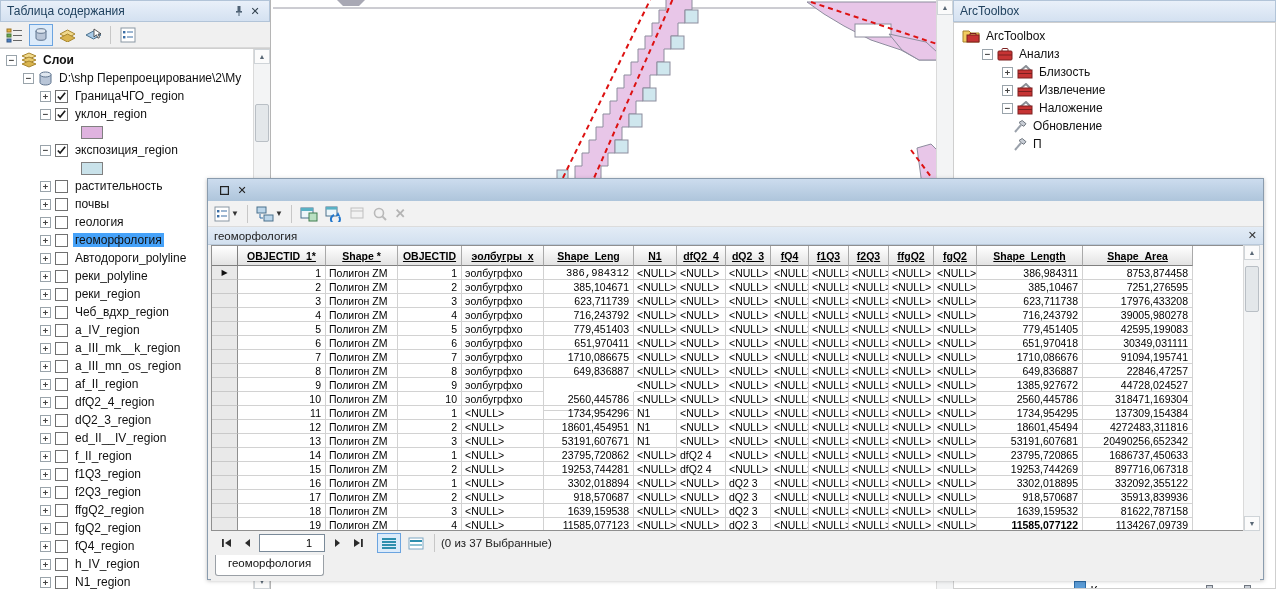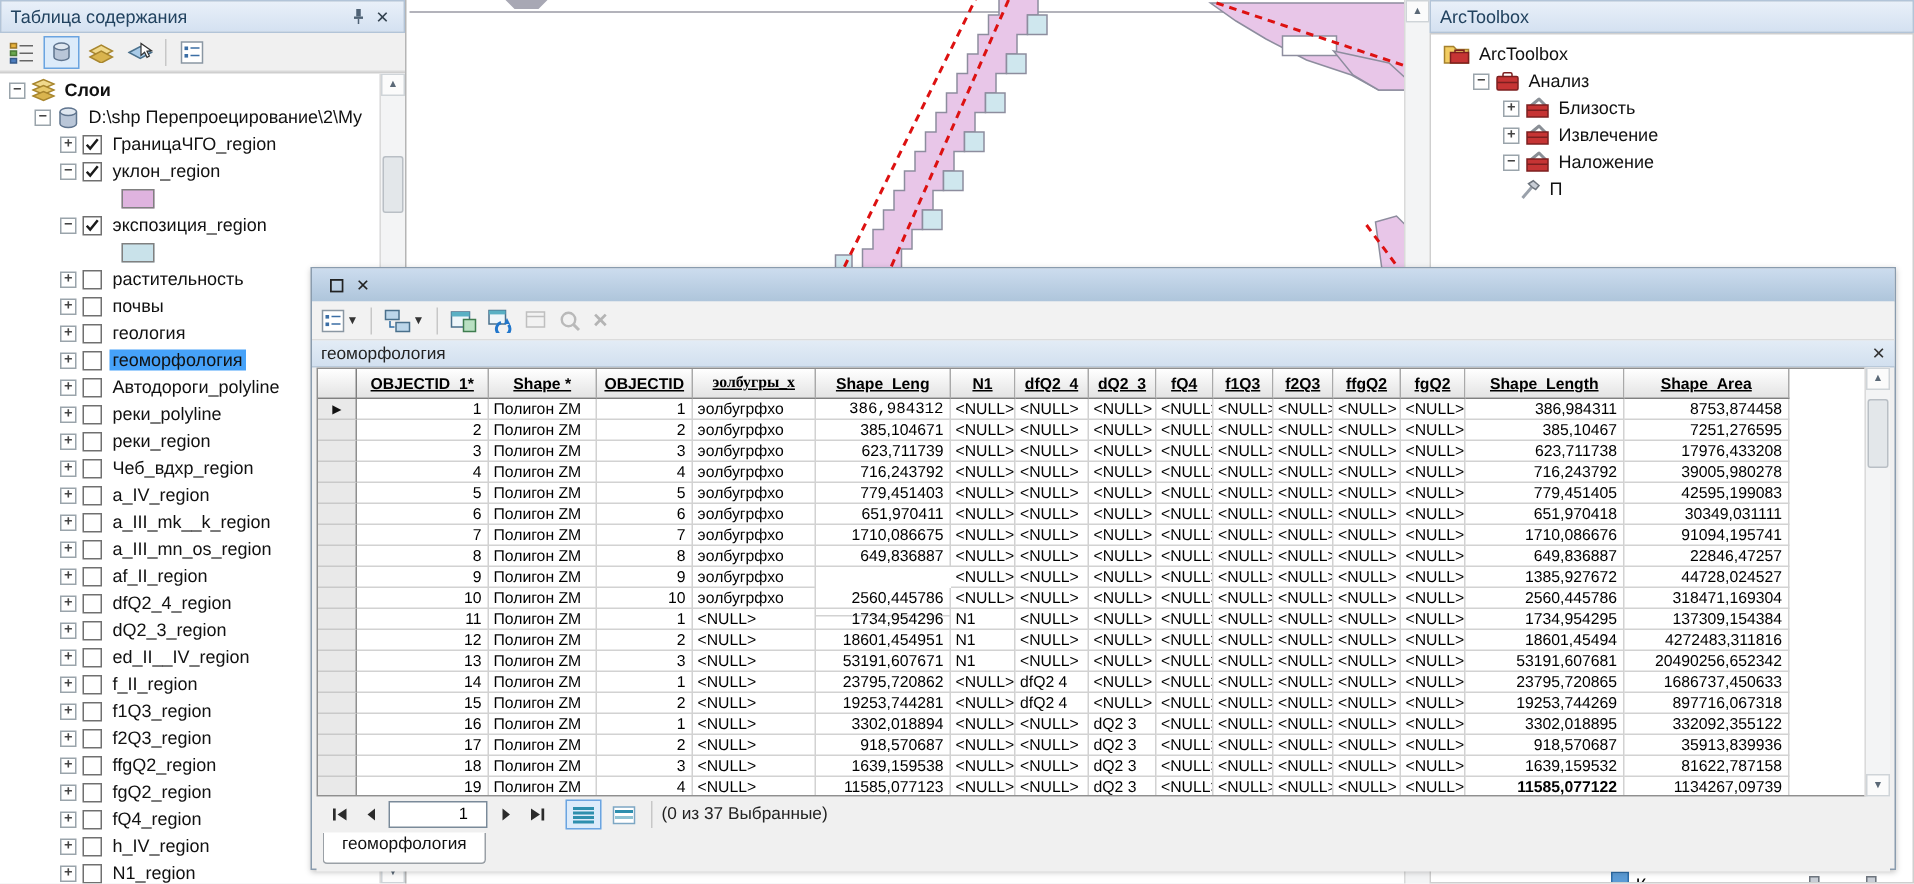--- a/index.html
+++ b/index.html
@@ -434,20 +434,29 @@
           </span>
           <span class="lbl">Наложение</span>
         </div>
         <div class="tree-row" style="padding-left: 58px;">
           <span class="ticon">
             <svg width="15" height="14" viewBox="0 0 15 14">
               <line x1="3" y1="13" x2="9" y2="6" stroke="#9aa1ab" stroke-width="2"></line>
               <path d="M7,3.5 l3.2,-2 l3.8,3.2 l-2.2,2.6 l-2.3,-1.4 z" fill="#c9ced6" stroke="#6f767f"></path>
             </svg>
           </span>
+          <span class="lbl">Обновление</span>
+        </div>
+        <div class="tree-row" style="padding-left: 58px;">
+          <span class="ticon">
+            <svg width="15" height="14" viewBox="0 0 15 14">
+              <line x1="3" y1="13" x2="9" y2="6" stroke="#9aa1ab" stroke-width="2"></line>
+              <path d="M7,3.5 l3.2,-2 l3.8,3.2 l-2.2,2.6 l-2.3,-1.4 z" fill="#c9ced6" stroke="#6f767f"></path>
+            </svg>
+          </span>
           <span class="lbl">П</span>
         </div>
       </div>
 
     <div class="frag" style="left:120px; width:180px;">
       <span style="display:inline-block;width:12px;height:12px;background:#5b9bd5;border:1px solid #2d6da8;vertical-align:top;"></span>
       <span style="font-size:12px;">К</span>
     </div>
     <div class="frag" style="left:252px; width:8px;">
       <span style="display:inline-block;width:7px;height:10px;background:#c9ced6;border:1px solid #6f767f;"></span>
@@ -523,21 +532,21 @@
     <span>геоморфология</span>
     <span class="x">✕</span>
   </div>
 
   <div id="grid">
     <div class="hrow" id="g-header">
         <div class="hsel" style="width: 26px;"></div>
         <div class="hcell" style="width: 88px;">OBJECTID_1*</div>
         <div class="hcell" style="width: 72px;">Shape *</div>
         <div class="hcell" style="width: 64px;">OBJECTID</div>
-        <div class="hcell" style="width: 82px; font-family: Liberation Serif, serif;">эолбугры_x</div>
+        <div class="hcell" style="width: 82px;">эолбугры_x</div>
         <div class="hcell" style="width: 90px;">Shape_Leng</div>
         <div class="hcell" style="width: 43px;">N1</div>
         <div class="hcell" style="width: 49px;">dfQ2_4</div>
         <div class="hcell" style="width: 45px;">dQ2_3</div>
         <div class="hcell" style="width: 38px;">fQ4</div>
         <div class="hcell" style="width: 40px;">f1Q3</div>
         <div class="hcell" style="width: 40px;">f2Q3</div>
         <div class="hcell" style="width: 45px;">ffgQ2</div>
         <div class="hcell" style="width: 43px;">fgQ2</div>
         <div class="hcell" style="width: 106px;">Shape_Length</div>

